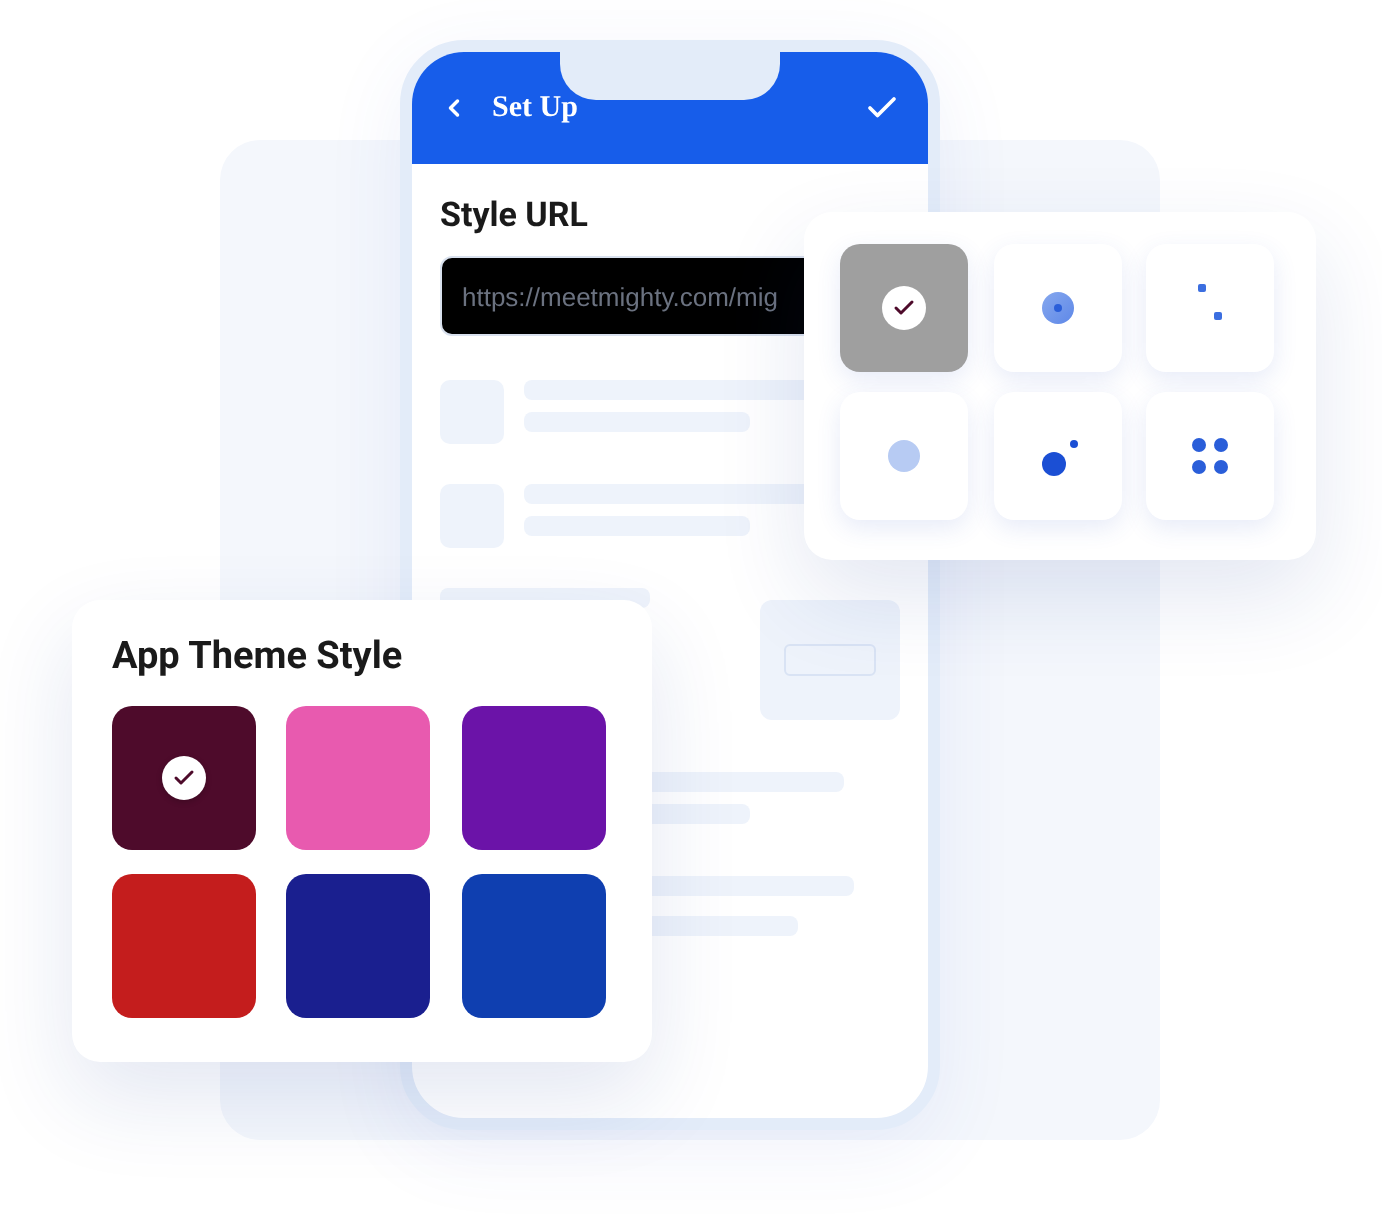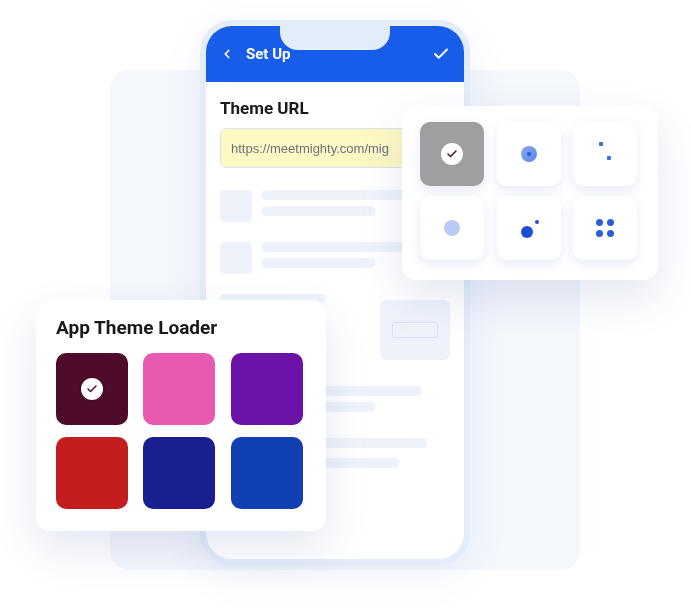--- a/index.html
+++ b/index.html
@@ -54,39 +54,40 @@
   }
   .topbar .back-icon svg, .topbar .check-icon svg {
     display: block;
   }
   .topbar .title {
     color: #fff;
     font-weight: 700;
     font-size: 15px;
     margin-left: 12px;
     flex: 1;
+    font-family: Liberation Serif, serif;
   }
   .phone-body {
     padding: 16px 14px;
   }
   .field-label {
     font-weight: 700;
     font-size: 17px;
     color: #1a1a1a;
     margin-bottom: 10px;
   }
   .url-input {
     width: 100%;
     height: 40px;
     border: 1px solid #d9e1ee;
     border-radius: 6px;
     padding: 0 10px;
     font-size: 13px;
     color: #6b7280;
-    background: #fef9c3;
+    background: #000000;
     outline: none;
     overflow: hidden;
     white-space: nowrap;
   }
   .phone-skeleton {
     margin-top: 22px;
   }
   .sk-row { display: flex; gap: 10px; margin-bottom: 20px; align-items: center; }
   .sk-sq { width: 32px; height: 32px; background: #eef3fb; border-radius: 5px; flex-shrink: 0; }
   .sk-bars { flex: 1; }
@@ -199,21 +200,21 @@
         </svg>
     </span>
     <span class="title">Set Up</span>
     <span class="check-icon">
       <svg width="18" height="18" viewBox="0 0 24 24" fill="none" stroke="#fff" stroke-width="2.5" stroke-linecap="round" stroke-linejoin="round">
           <polyline points="20 6 9 17 4 12"></polyline>
         </svg>
     </span>
   </div>
   <div class="phone-body">
-    <div class="field-label">Theme URL</div>
+    <div class="field-label">Style URL</div>
     <input class="url-input" type="text" value="https://meetmighty.com/mig" style="">
     <div class="phone-skeleton">
       <div class="sk-row">
         <div class="sk-sq"></div>
         <div class="sk-bars">
             <div class="sk-line med"></div>
             <div class="sk-line short"></div>
           </div>
       </div>
       <div class="sk-row">
@@ -275,21 +276,21 @@
           <div></div>
           <div></div>
           <div></div>
           <div></div>
         </div>
     </div>
   </div>
 </div>
 
 <div class="theme-card">
-  <div class="card-title">App Theme Loader</div>
+  <div class="card-title">App Theme Style</div>
   <div class="theme-grid" id="theme-grid">
 
   <div class="swatch" style="background: rgb(78, 11, 43);">
         <span class="sel-badge">
           <svg width="12" height="12" viewBox="0 0 24 24" fill="none" stroke="#4e0b2b" stroke-width="3" stroke-linecap="round" stroke-linejoin="round">
             <polyline points="20 6 9 17 4 12"></polyline>
           </svg>
         </span>
       </div>
       <div class="swatch" style="background: rgb(232, 90, 175);"></div>

